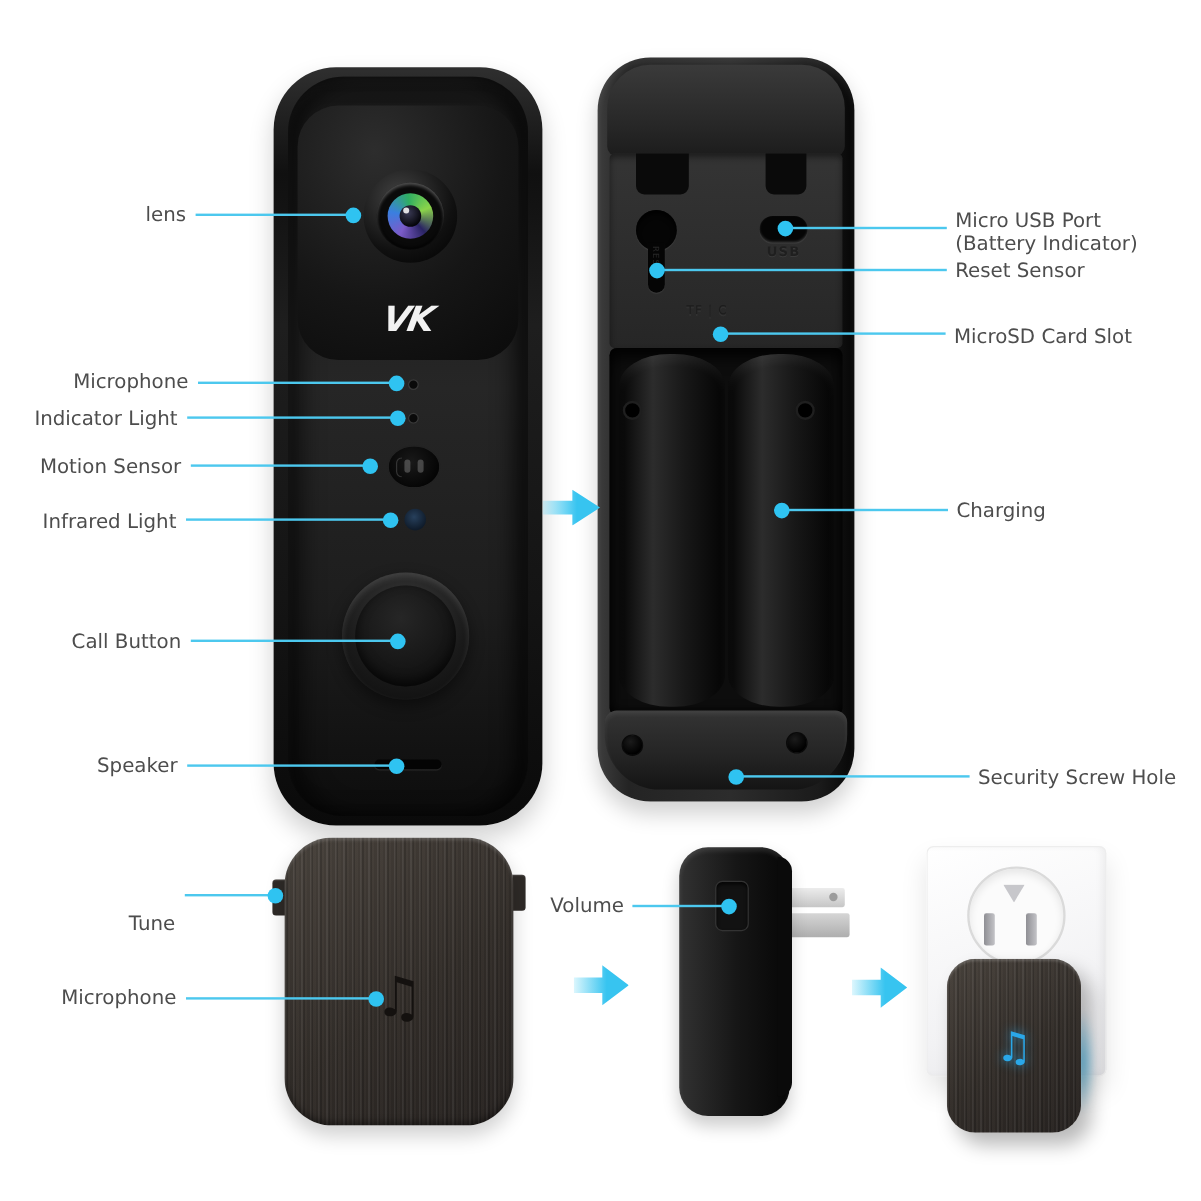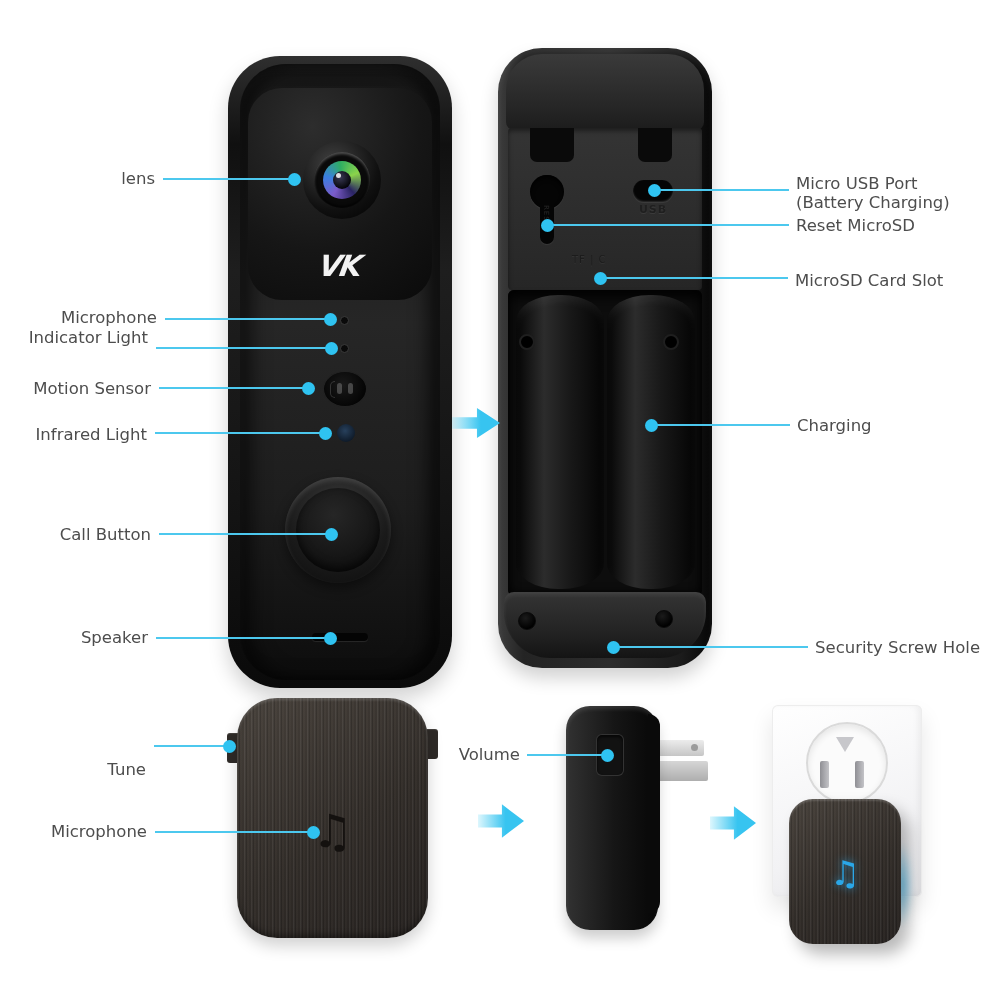--- a/index.html
+++ b/index.html
@@ -180,21 +180,21 @@
   <div class="note-blue">♫</div>
 
   <div class="lbl" style="right:846px;top:169px;text-align:right;">lens</div>
   <div class="lead" style="left:163px;top:178px;width:131px;"></div>
   <div class="dot" style="left:288px;top:173px;"></div>
 
   <div class="lbl" style="right:844px;top:308px;">Microphone</div>
   <div class="lead" style="left:165px;top:318px;width:165px;"></div>
   <div class="dot" style="left:324px;top:313px;"></div>
 
-  <div class="lbl" style="right:853px;top:328px;margin-left:32px;">Indicator Light</div>
+  <div class="lbl" style="right:853px;top:339px;margin-left:32px;">Indicator Light</div>
   <div class="lead" style="left:156px;top:347px;width:175px;"></div>
   <div class="dot" style="left:325px;top:342px;"></div>
 
   <div class="lbl" style="right:850px;top:379px;">Motion Sensor</div>
   <div class="lead" style="left:159px;top:387px;width:149px;"></div>
   <div class="dot" style="left:302px;top:382px;"></div>
 
   <div class="lbl" style="right:854px;top:425px;">Infrared Light</div>
   <div class="lead" style="left:155px;top:432px;width:170px;"></div>
   <div class="dot" style="left:319px;top:427px;"></div>
@@ -214,26 +214,26 @@
   <div class="lbl" style="right:854px;top:822px;">Microphone</div>
   <div class="lead" style="left:155px;top:831px;width:158px;"></div>
   <div class="dot" style="left:307px;top:826px;"></div>
 
   <div class="lbl" style="right:481px;top:745px;">Volume</div>
   <div class="lead" style="left:527px;top:754px;width:80px;"></div>
   <div class="dot" style="left:601px;top:749px;"></div>
 
   <div class="lbl r" style="left:796px;top:174px;">
     <div>Micro USB Port</div>
-    <div>(Battery Charging)</div>
+    <div>(Battery Indicator)</div>
   </div>
   <div class="lead" style="left:654px;top:189px;width:135px;"></div>
   <div class="dot" style="left:648px;top:184px;"></div>
 
-  <div class="lbl r" style="left:796px;top:216px;">Reset MicroSD</div>
+  <div class="lbl r" style="left:796px;top:216px;">Reset Sensor</div>
   <div class="lead" style="left:547px;top:224px;width:242px;"></div>
   <div class="dot" style="left:541px;top:219px;"></div>
 
   <div class="lbl r" style="left:795px;top:271px;">MicroSD Card Slot</div>
   <div class="lead" style="left:600px;top:277px;width:188px;"></div>
   <div class="dot" style="left:594px;top:272px;"></div>
 
   <div class="lbl r" style="left:797px;top:416px;">Charging</div>
   <div class="lead" style="left:651px;top:424px;width:139px;"></div>
   <div class="dot" style="left:645px;top:419px;"></div>

